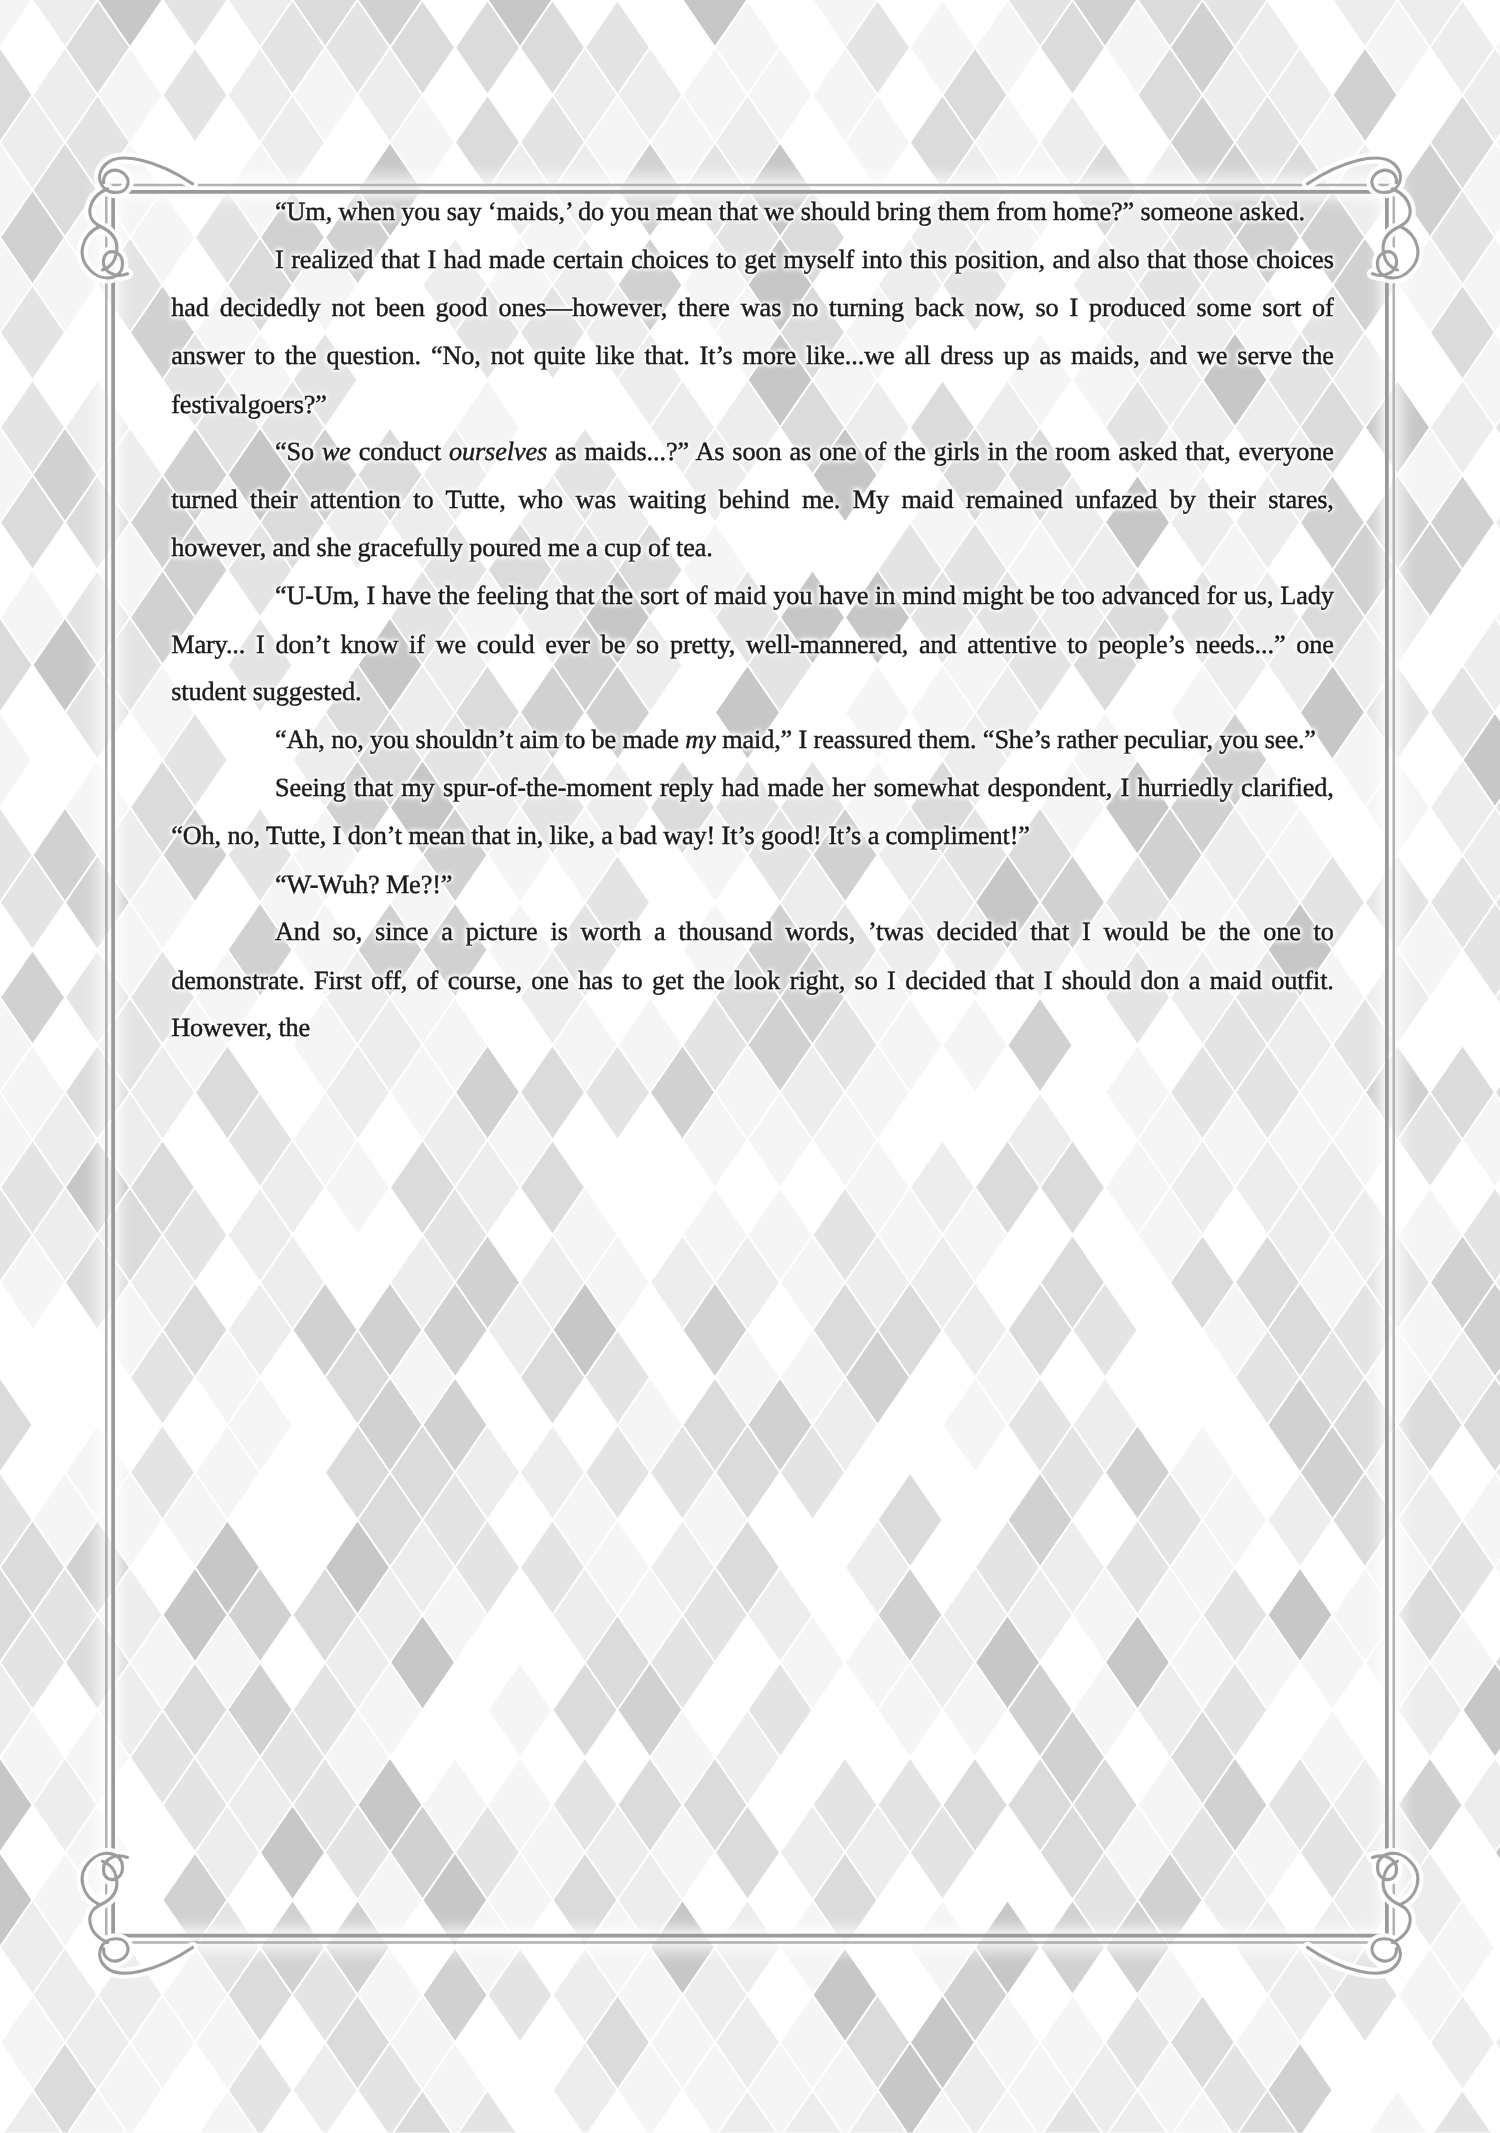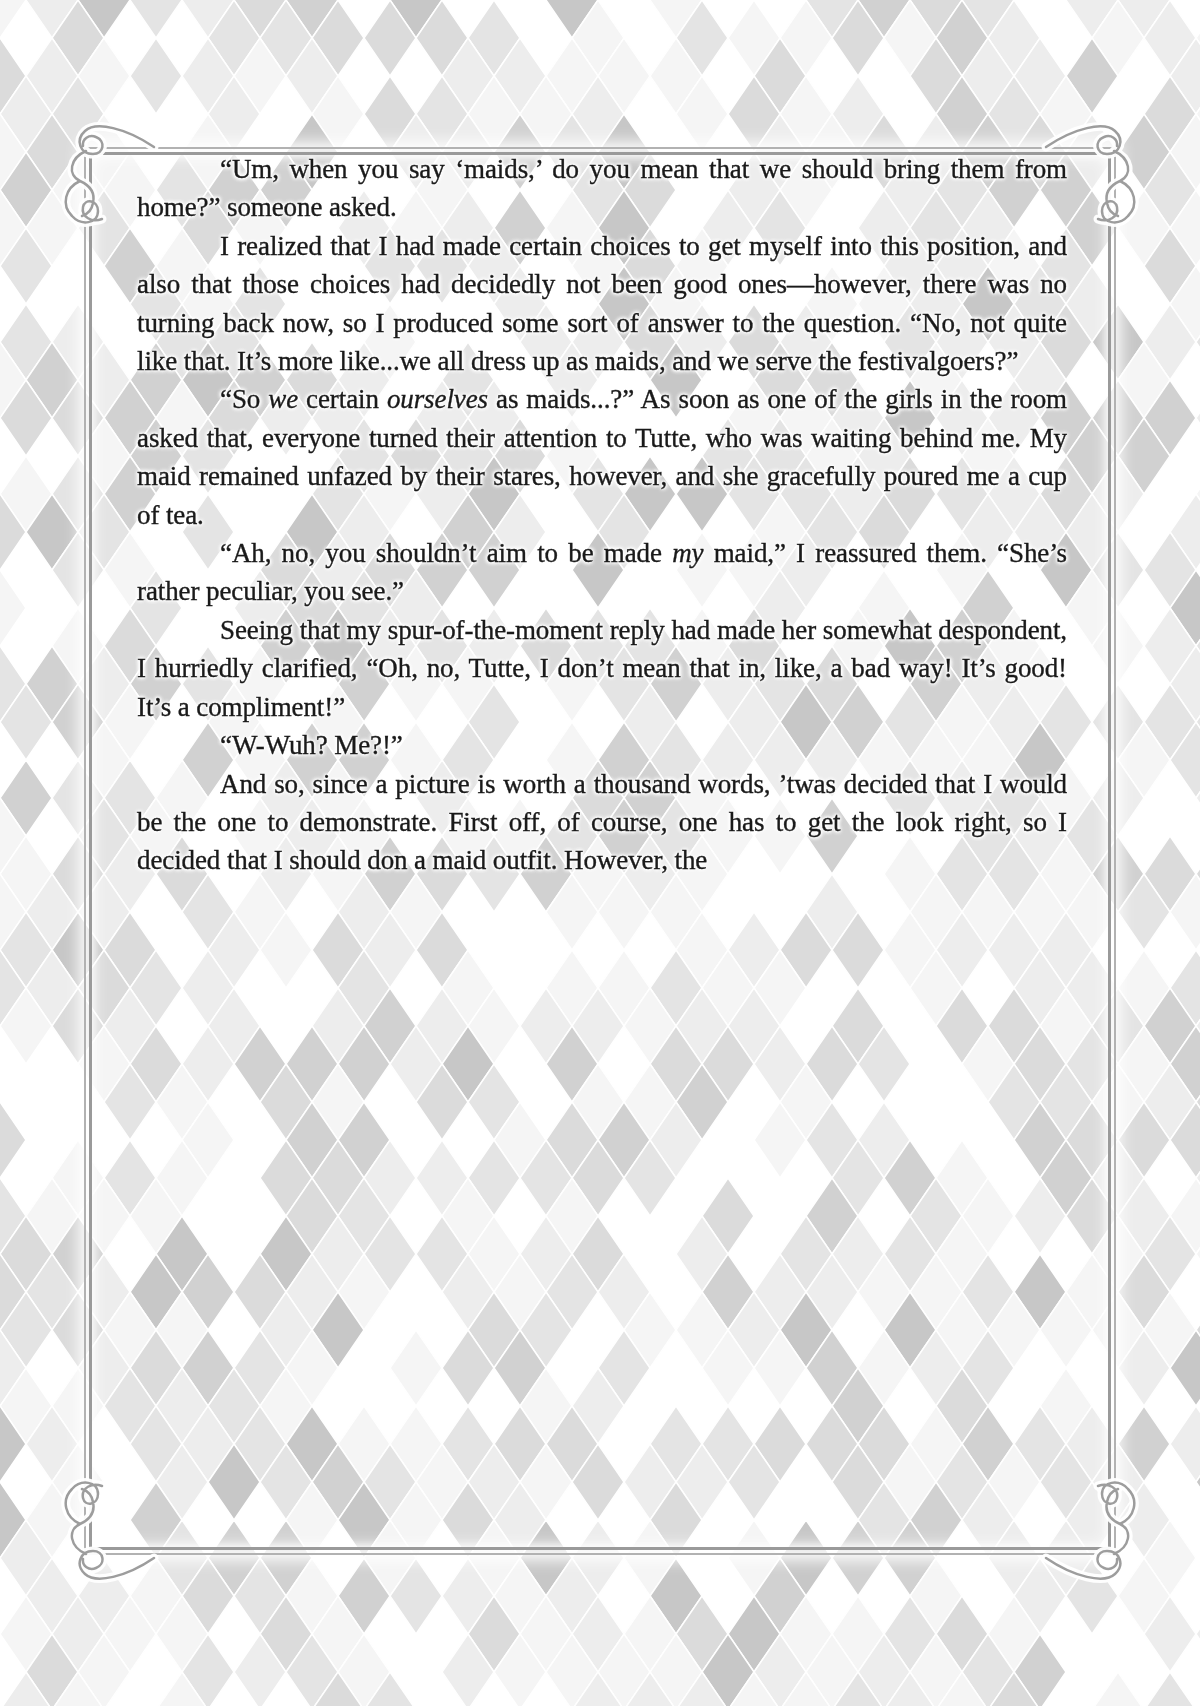--- a/index.html
+++ b/index.html
@@ -42,21 +42,21 @@
     width: 1200px; height: 1706px;
     z-index: 2;
     pointer-events: none;
   }
   .page-text {
     position: absolute;
     left: 137px; top: 150px;
     width: 930px;
     z-index: 3;
     color: #1a1a1a;
-    font-size: 27px;
+    font-size: 21px;
     line-height: 38.4px;
     text-align: justify;
     letter-spacing: -0.1px;
     -webkit-text-stroke: 0.35px #1a1a1a;
     text-shadow:
       0 0 3px #ffffff, 0 0 3px #ffffff, 0 0 5px #ffffff,
       1px 1px 4px #ffffff, -1px -1px 4px #ffffff,
       1px -1px 4px #ffffff, -1px 1px 4px #ffffff;
   }
   .page-text p {
@@ -932,18 +932,19 @@
   </defs>
   <use href="#flourish" transform="translate(50,120)"></use>
   <use href="#flourish" transform="translate(1150,120) scale(-1,1)"></use>
   <use href="#flourish" transform="translate(50,1585) scale(1,-1)"></use>
   <use href="#flourish" transform="translate(1150,1585) scale(-1,-1)"></use>
 </svg>
 
 <div class="page-text" id="text-block">
     <p><span>“Um, when you say ‘maids,’ do you mean that we should bring them from home?” someone asked.</span></p>
     <p><span>I realized that I had made certain choices to get myself into this position, and also that those choices had decidedly not been good ones—however, there was no turning back now, so I produced some sort of answer to the question. “No, not quite like that. It’s more like...we all dress up as maids, and we serve the festivalgoers?”</span></p>
-    <p><span>“So </span><em>we</em><span> certain </span><em>ourselves</em><span> as maids...?” As soon as one of the girls in the room asked that, everyone turned their attention to Tutte, who was waiting behind me. My maid remained unfazed by their stares, however, and she gracefully poured me a cup of tea.</span></p>
+    <p><span>“So </span><em>we</em><span> conduct </span><em>ourselves</em><span> as maids...?” As soon as one of the girls in the room asked that, everyone turned their attention to Tutte, who was waiting behind me. My maid remained unfazed by their stares, however, and she gracefully poured me a cup of tea.</span></p>
+    <p><span>“U-Um, I have the feeling that the sort of maid you have in mind might be too advanced for us, Lady Mary... I don’t know if we could ever be so pretty, well-mannered, and attentive to people’s needs...” one student suggested.</span></p>
     <p><span>“Ah, no, you shouldn’t aim to be made </span><em>my</em><span> maid,” I reassured them. “She’s rather peculiar, you see.”</span></p>
     <p><span>Seeing that my spur-of-the-moment reply had made her somewhat despondent, I hurriedly clarified, “Oh, no, Tutte, I don’t mean that in, like, a bad way! It’s good! It’s a compliment!”</span></p>
     <p><span>“W-Wuh? Me?!”</span></p>
     <p><span>And so, since a picture is worth a thousand words, ’twas decided that I would be the one to demonstrate. First off, of course, one has to get the look right, so I decided that I should don a maid outfit. However, the</span></p>
   </div>
 
 </body></html>

